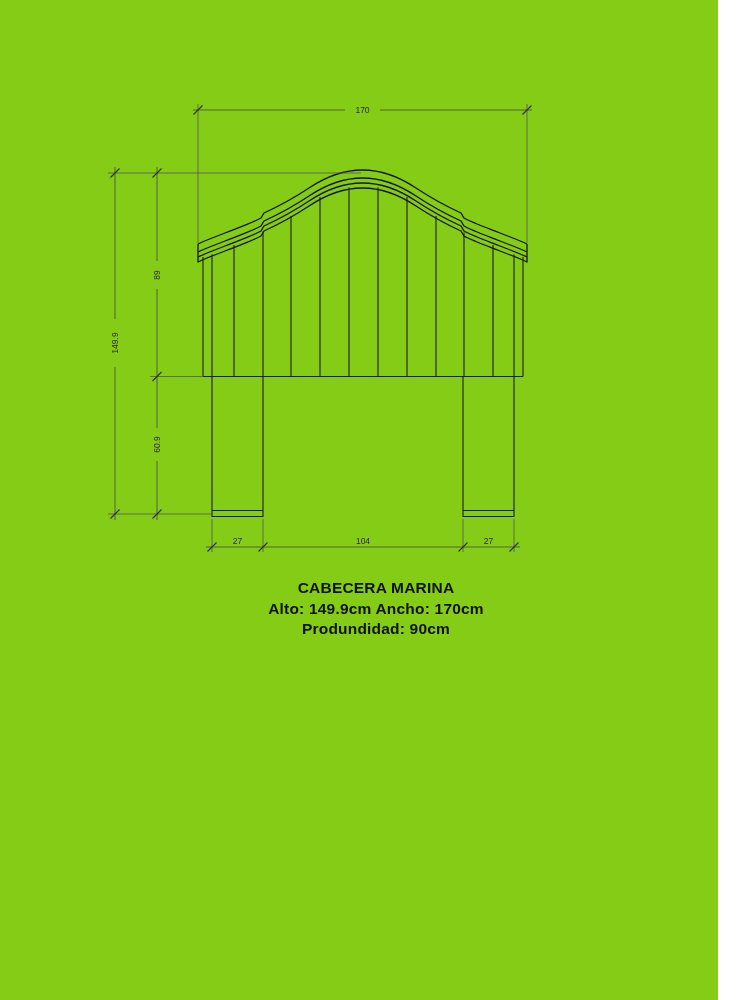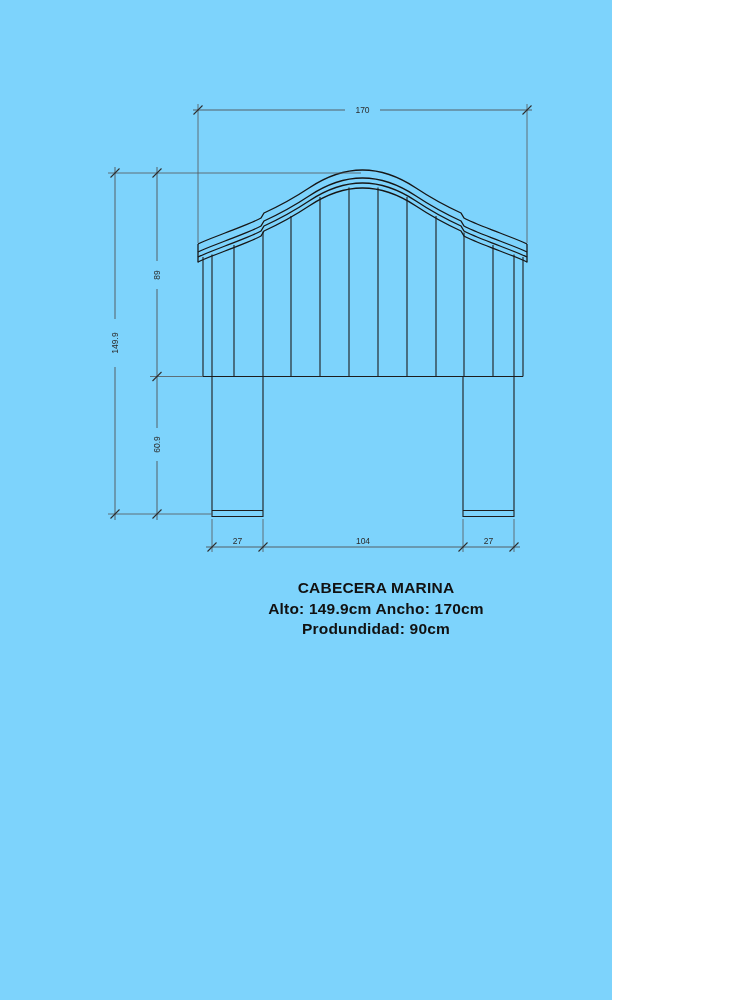--- a/index.html
+++ b/index.html
@@ -1,20 +1,20 @@
 <!DOCTYPE html>
 <html><head>
 <meta charset="utf-8">
 <style>
   html, body { margin: 0; padding: 0; background: #ffffff; }
   .page {
     position: relative;
-    width: 612px;
+    width: 718px;
     height: 1000px;
-    background: #7dd3fc;
+    background: #84cc16;
     font-family: "Liberation Sans", sans-serif;
     overflow: hidden;
   }
   svg { position: absolute; top: 0; left: 0; }
   .body-line { stroke: #1d1d1d; stroke-width: 1.1; fill: none; }
   .mold-line { stroke: #161616; stroke-width: 1.3; fill: none; }
   .dim-line  { stroke: #4c4c4c; stroke-width: 0.85; fill: none; }
   .ext-line  { stroke: #555555; stroke-width: 0.8; fill: none; }
   .tick      { stroke: #2e2e2e; stroke-width: 1.1; }
   .dim-text  {

